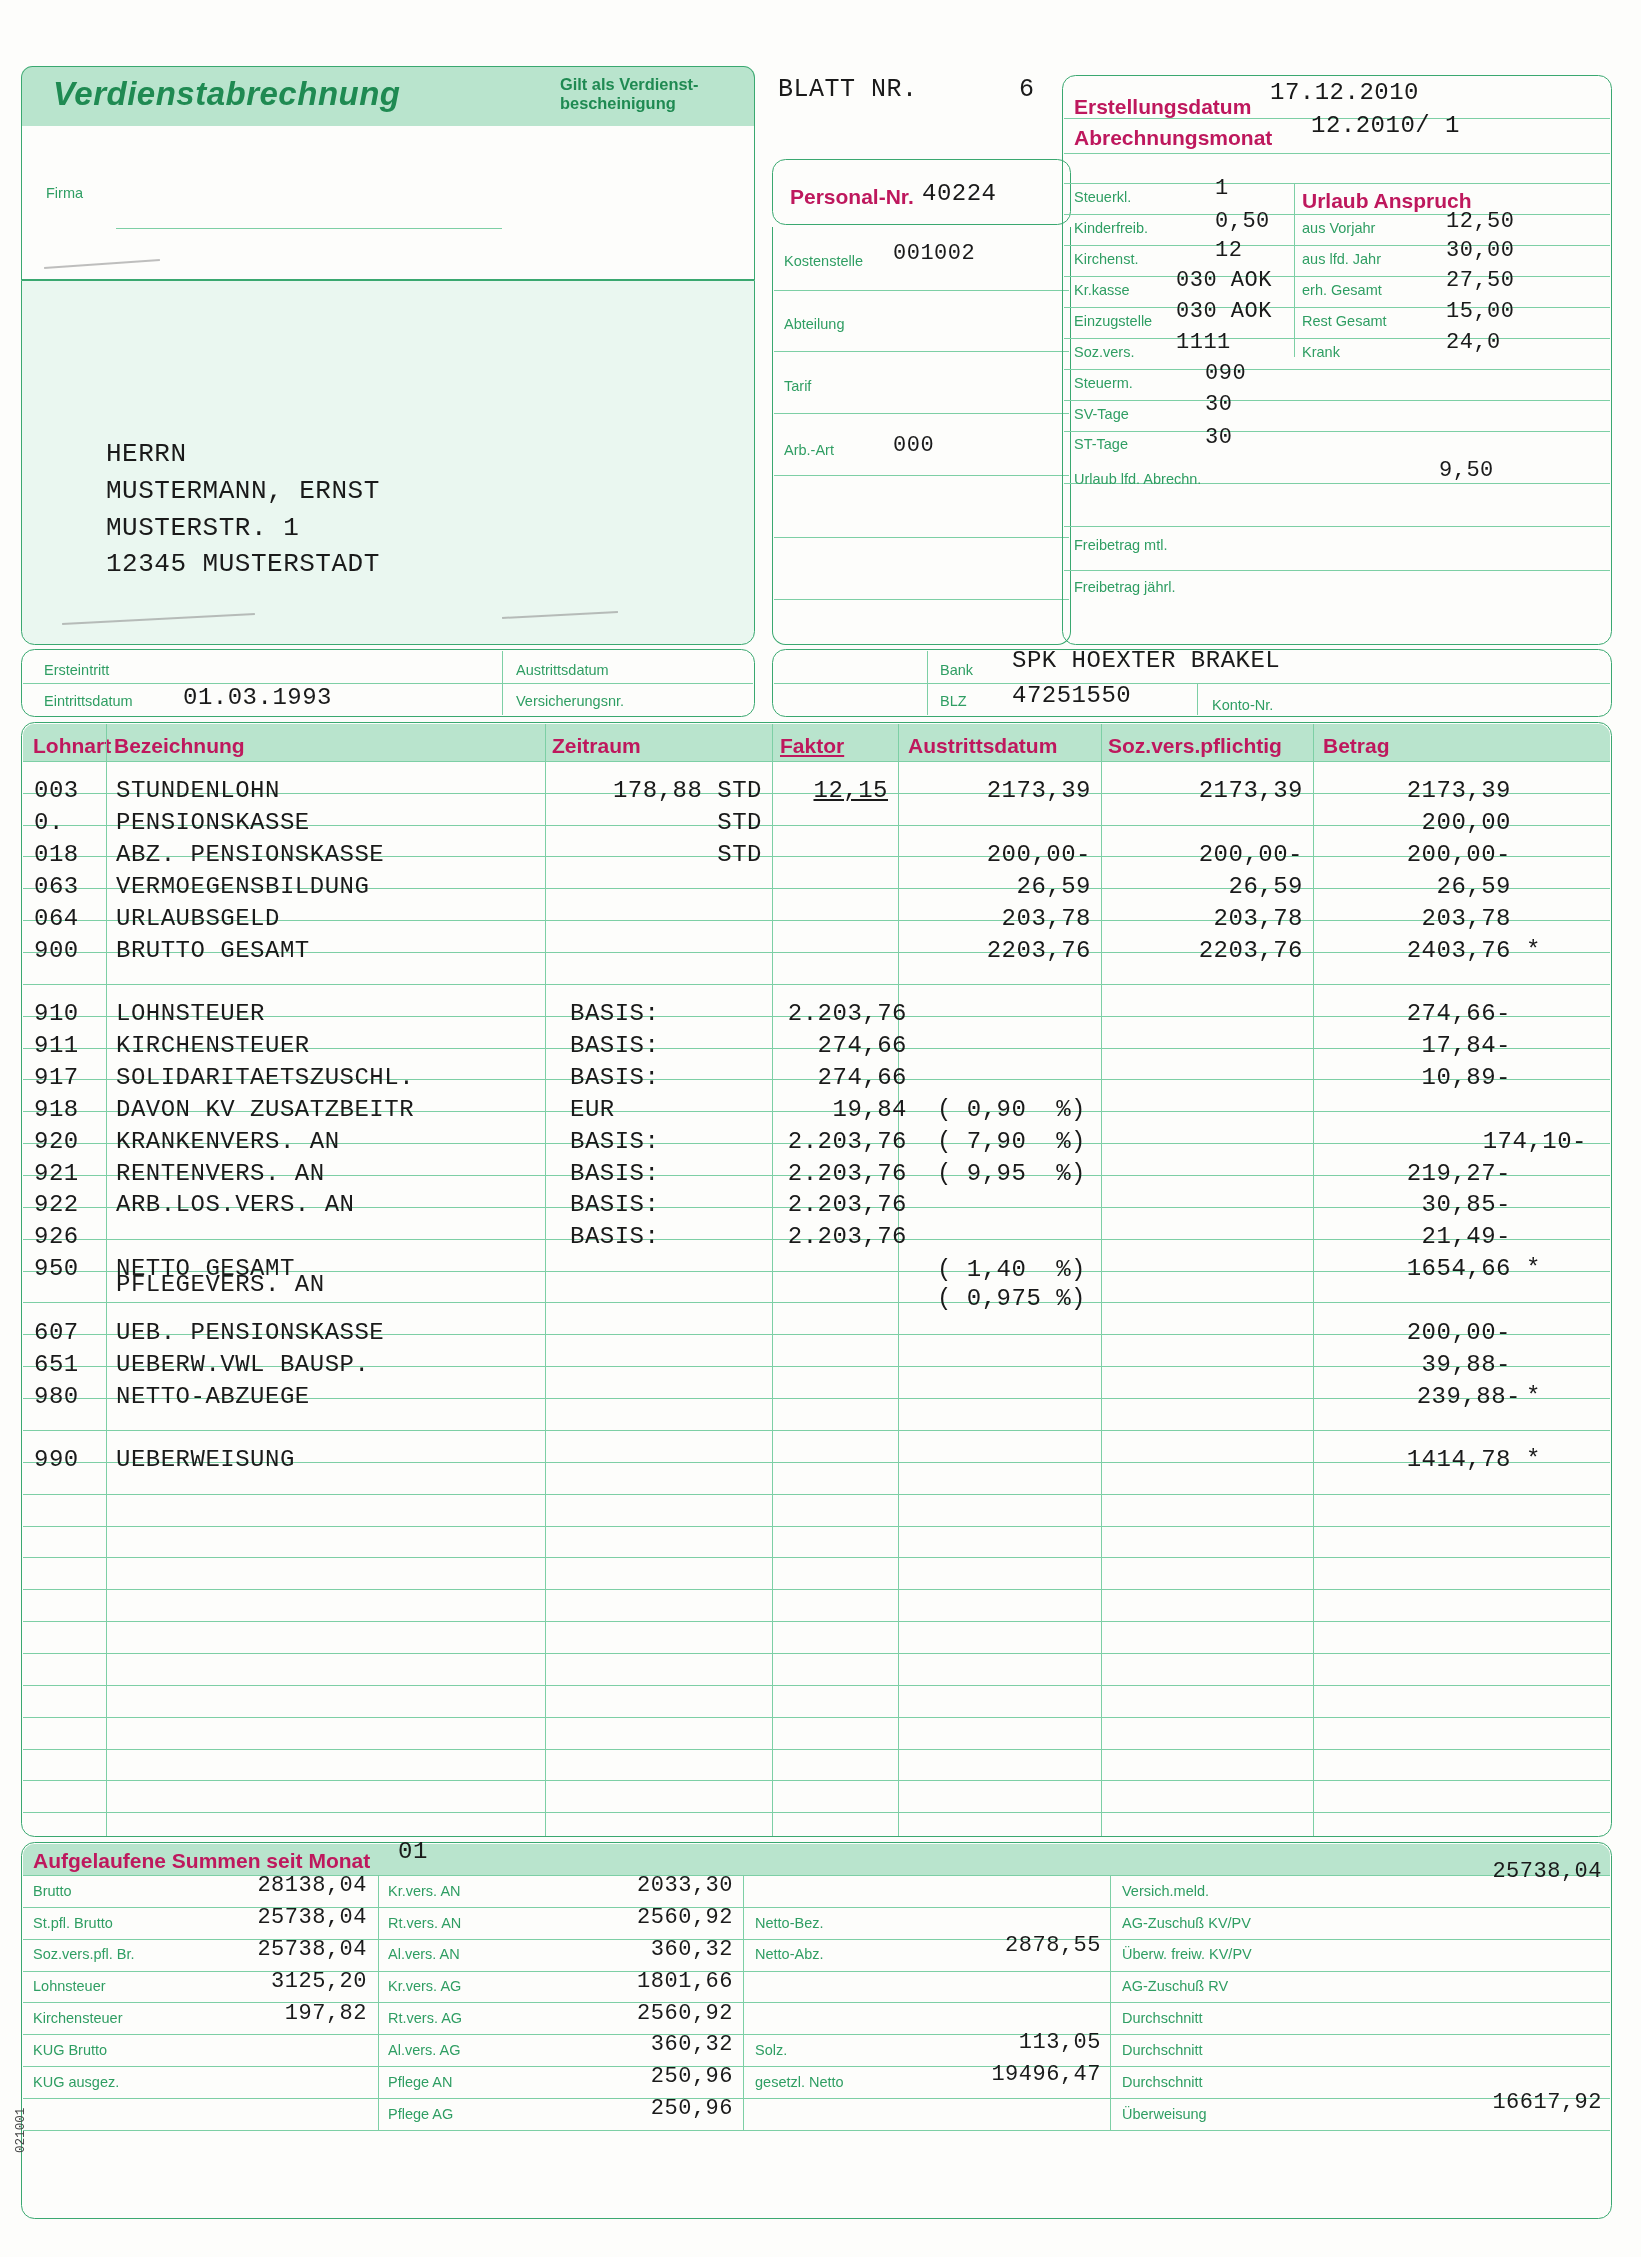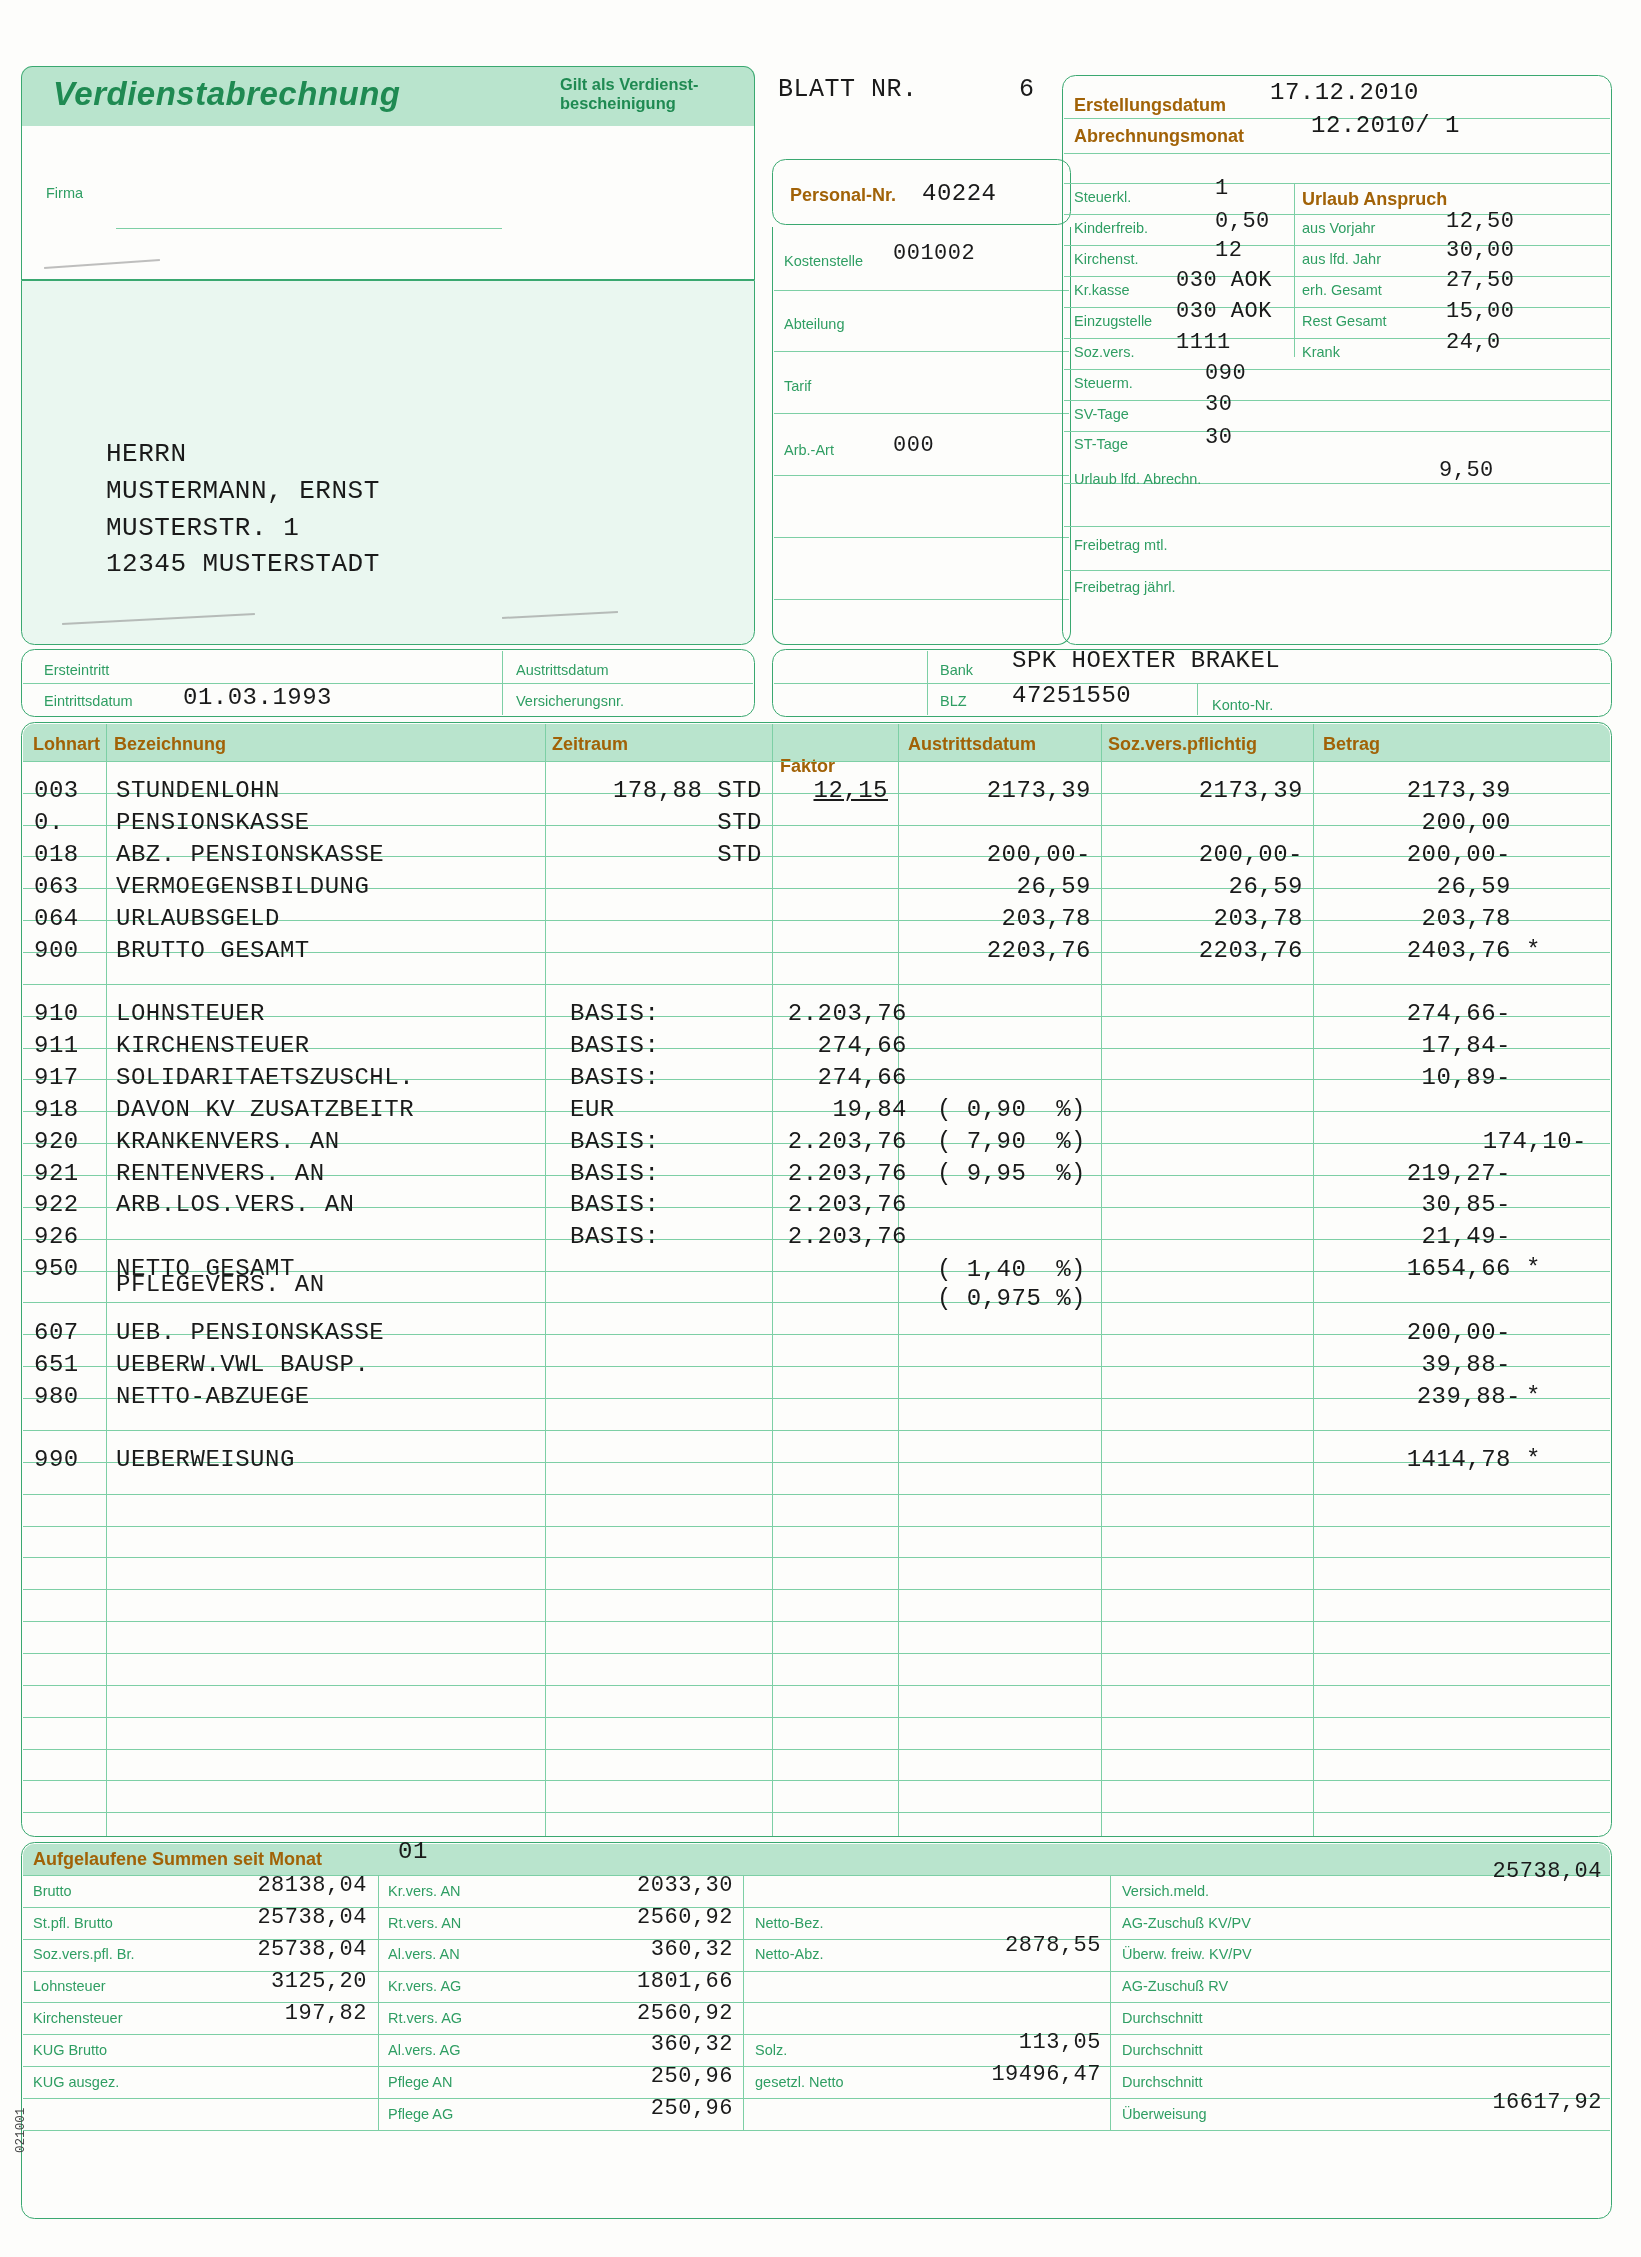--- a/index.html
+++ b/index.html
@@ -3,21 +3,21 @@
 <meta charset="utf-8">
 <style>
   html,body{margin:0;padding:0;background:#ffffff;}
   body{width:1641px;height:2257px;position:relative;font-family:"Liberation Sans",sans-serif;color:#111;}
   .sheet{position:absolute;left:0;top:0;width:1641px;height:2257px;background:#fdfdfb;}
   
   :root{}
   .mono{font-family:"Liberation Mono",monospace;}
   .typed{font-family:"Liberation Mono",monospace;color:#1a1a1a;letter-spacing:0.5px;}
   .lbl{font-family:"Liberation Sans",sans-serif;color:#2f9e63;font-size:14.5px;}
-  .lblb{font-family:"Liberation Sans",sans-serif;color:#a16207;font-size:18px;font-weight:bold;}
+  .lblb{font-family:"Liberation Sans",sans-serif;color:#be185d;font-size:21px;font-weight:bold;}
 
   .box{position:absolute;border:1.9px solid #3aa870;border-radius:13.5px;box-sizing:border-box;}
   .line{position:absolute;background:#7dcfa5;height:1px;}
   .vline{position:absolute;background:#7dcfa5;width:1px;}
 
   
   #title-block{left:21px;top:66px;width:734px;height:60px;background:#b9e4cd;border-radius:11.6px 11.6px 0 0;}
   #title-text{position:absolute;left:53px;top:75px;font-size:33px;font-weight:bold;color:#1f8a52;font-style:italic;letter-spacing:0.5px;}
   #title-sub{position:absolute;left:560px;top:75px;font-size:16.4px;font-weight:bold;color:#1f8a52;line-height:19.3px;}
 
@@ -173,21 +173,21 @@
   <div class="typed t24" style="position:absolute;left:1012px;top:647px;">SPK HOEXTER BRAKEL</div>
   <div class="lbl" style="position:absolute;left:940px;top:693px;">BLZ</div>
   <div class="typed t24" style="position:absolute;left:1012px;top:682px;">47251550</div>
   <div class="lbl" style="position:absolute;left:1212px;top:697px;">Konto-Nr.</div>
 
   <div id="table-box" class="box"></div>
   <div id="thead"></div>
   <div class="lblb" style="position:absolute;left:33px;top:734px;">Lohnart</div>
   <div class="lblb" style="position:absolute;left:114px;top:734px;">Bezeichnung</div>
   <div class="lblb" style="position:absolute;left:552px;top:734px;">Zeitraum</div>
-  <div class="lblb" style="position:absolute;left:780px;top:756px;">Faktor</div>
+  <div class="lblb" style="position:absolute;left:780px;top:734px;text-decoration:underline;">Faktor</div>
   <div class="lblb" style="position:absolute;left:908px;top:734px;">Austrittsdatum</div>
   <div class="lblb" style="position:absolute;left:1108px;top:734px;">Soz.vers.pflichtig</div>
   <div class="lblb" style="position:absolute;left:1323px;top:734px;">Betrag</div>
 
   <div class="vline" style="left:106px;top:724px;height:1112px;"></div>
   <div class="vline" style="left:545px;top:724px;height:1112px;"></div>
   <div class="vline" style="left:772px;top:724px;height:1112px;"></div>
   <div class="vline" style="left:898px;top:724px;height:1112px;"></div>
   <div class="vline" style="left:1101px;top:724px;height:1112px;"></div>
   <div class="vline" style="left:1313px;top:724px;height:1112px;"></div>

